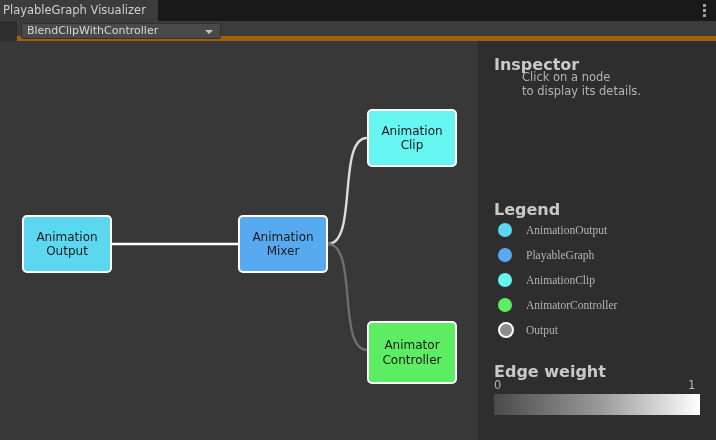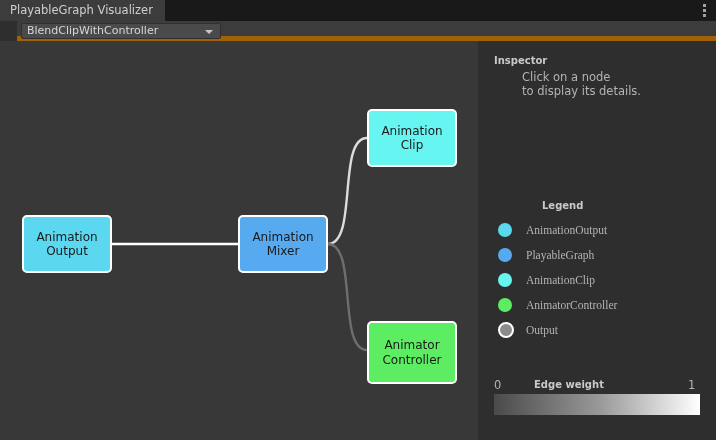--- a/index.html
+++ b/index.html
@@ -26,21 +26,21 @@
   .tabbar {
     position: absolute;
     left: 0; top: 0;
     width: 716px; height: 21px;
     background: #191919;
   }
   .tab {
     position: absolute;
     left: 0; top: 0;
     height: 21px;
-    padding: 0 12px 0 10px;
+    padding: 0 12px 0 3px;
     background: #3c3c3c;
     color: #cfcfcf;
     font-size: 11.5px;
     line-height: 21px;
     white-space: nowrap;
     box-sizing: border-box;
   }
   .kebab {
     position: absolute;
     right: 9px; top: 4px;
@@ -121,21 +121,21 @@
 
   
   .panel {
     position: absolute;
     left: 478px; top: 41px;
     width: 238px; height: 399px;
     background: #2e2e2e;
   }
   .panel-title {
     position: absolute;
-    font-size: 10px;
+    font-size: 16px;
     font-weight: bold;
     color: #c9c9c9;
   }
   .panel-text {
     position: absolute;
     font-size: 11.5px;
     color: #b4b4b4;
     line-height: 14px;
     white-space: pre-line;
   }
@@ -219,21 +219,21 @@
         </div>
       </div>
   </div>
 
   <div class="panel">
 
     <div class="panel-title" style="left:16px; top:14px;">Inspector</div>
     <div class="panel-text" style="left:16px; top:29px;margin-left:28px;">Click on a node
 to display its details.</div>
 
-    <div class="panel-title" style="left:16px; top:159px;margin-left:48px;">Legend</div>
+    <div class="panel-title" style="left:16px; top:159px;">Legend</div>
     <div id="legend-layer">
         <div class="legend-row" style="top: 180px;">
           <div class="legend-dot" style="background: rgb(91, 216, 240);"></div>
           <div class="legend-label">AnimationOutput</div>
         </div>
         <div class="legend-row" style="top: 205px;">
           <div class="legend-dot" style="background: rgb(88, 170, 240);"></div>
           <div class="legend-label">PlayableGraph</div>
         </div>
         <div class="legend-row" style="top: 230px;">
@@ -243,18 +243,18 @@
         <div class="legend-row" style="top: 255px;">
           <div class="legend-dot" style="background: rgb(92, 237, 99);"></div>
           <div class="legend-label">AnimatorController</div>
         </div>
         <div class="legend-row" style="top: 280px;">
           <div class="legend-dot" style="background: rgb(140, 140, 140); border: 2px solid rgb(255, 255, 255); box-sizing: border-box; width: 16px; height: 16px; top: 1px;"></div>
           <div class="legend-label">Output</div>
         </div>
       </div>
 
-    <div class="panel-title" style="left:16px; top:338px;margin-left:40px;">Edge weight</div>
+    <div class="panel-title" style="left:16px; top:321px;">Edge weight</div>
     <div class="scale-min" style="left:16px; top:337px;">0</div>
     <div class="scale-max" style="left:210px; top:337px;">1</div>
     <div class="gradient-bar" style="top: 353px; background: linear-gradient(to right, rgb(74, 74, 74) 0%, rgb(154, 154, 154) 52%, rgb(255, 255, 255) 100%);"></div>
   </div>
 </div>
 
 </body></html>

